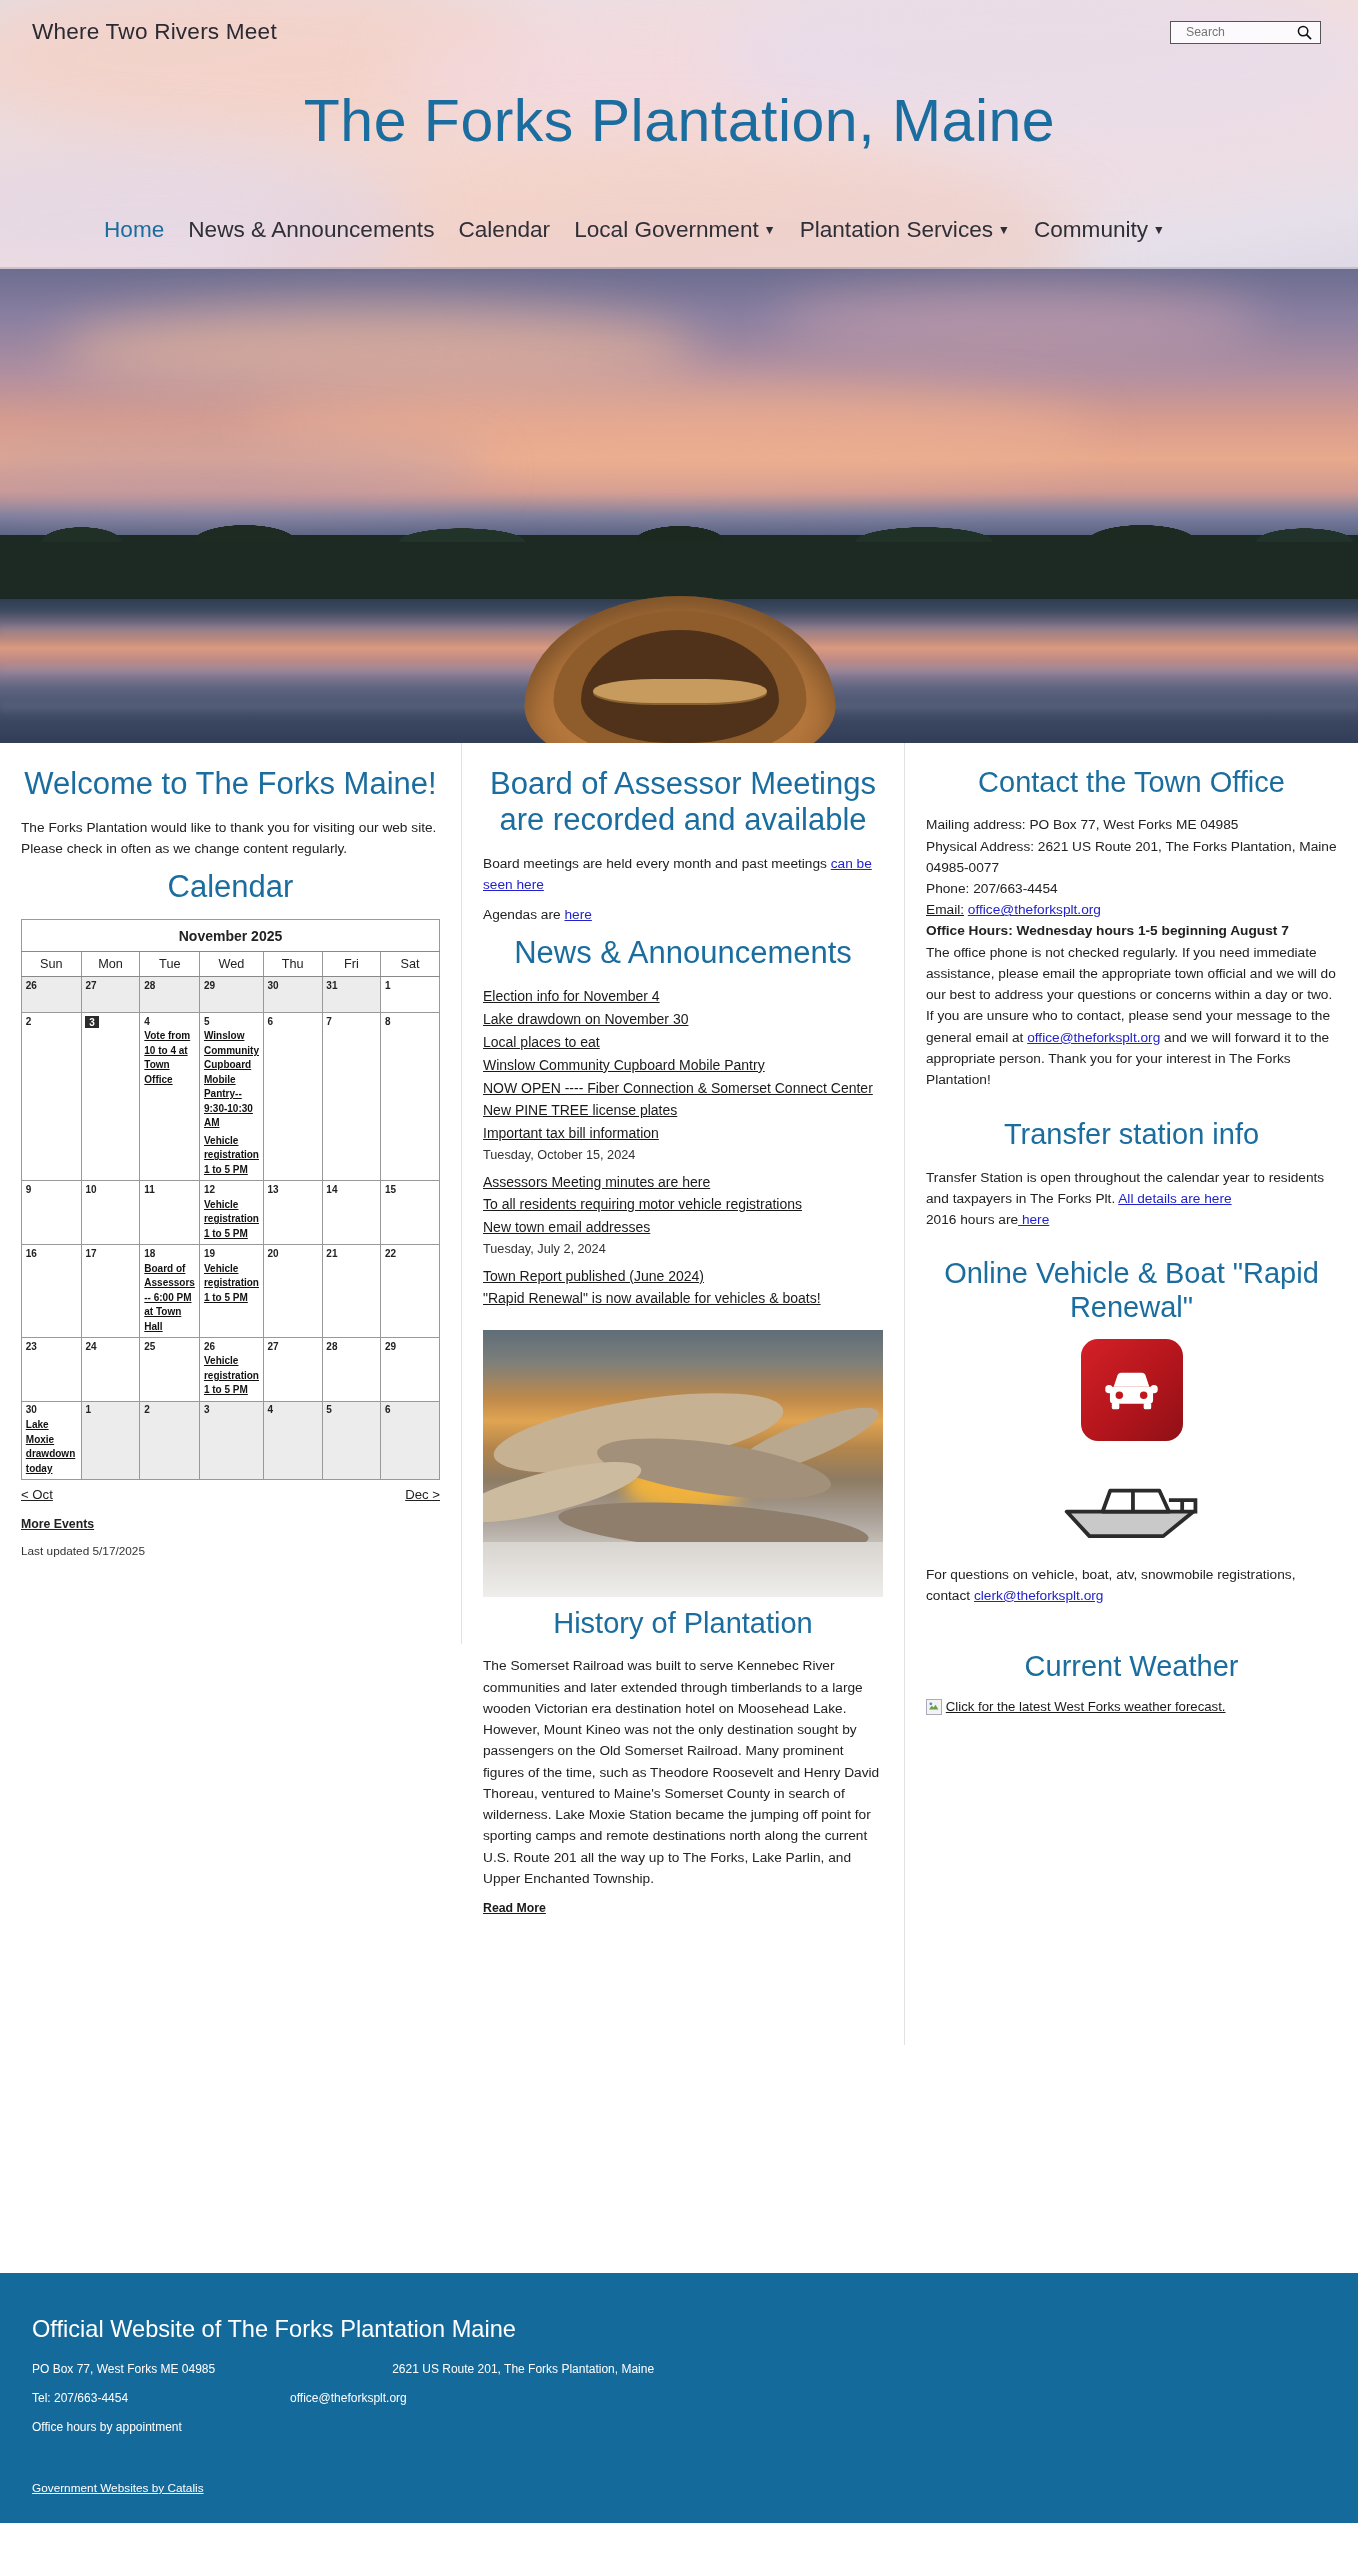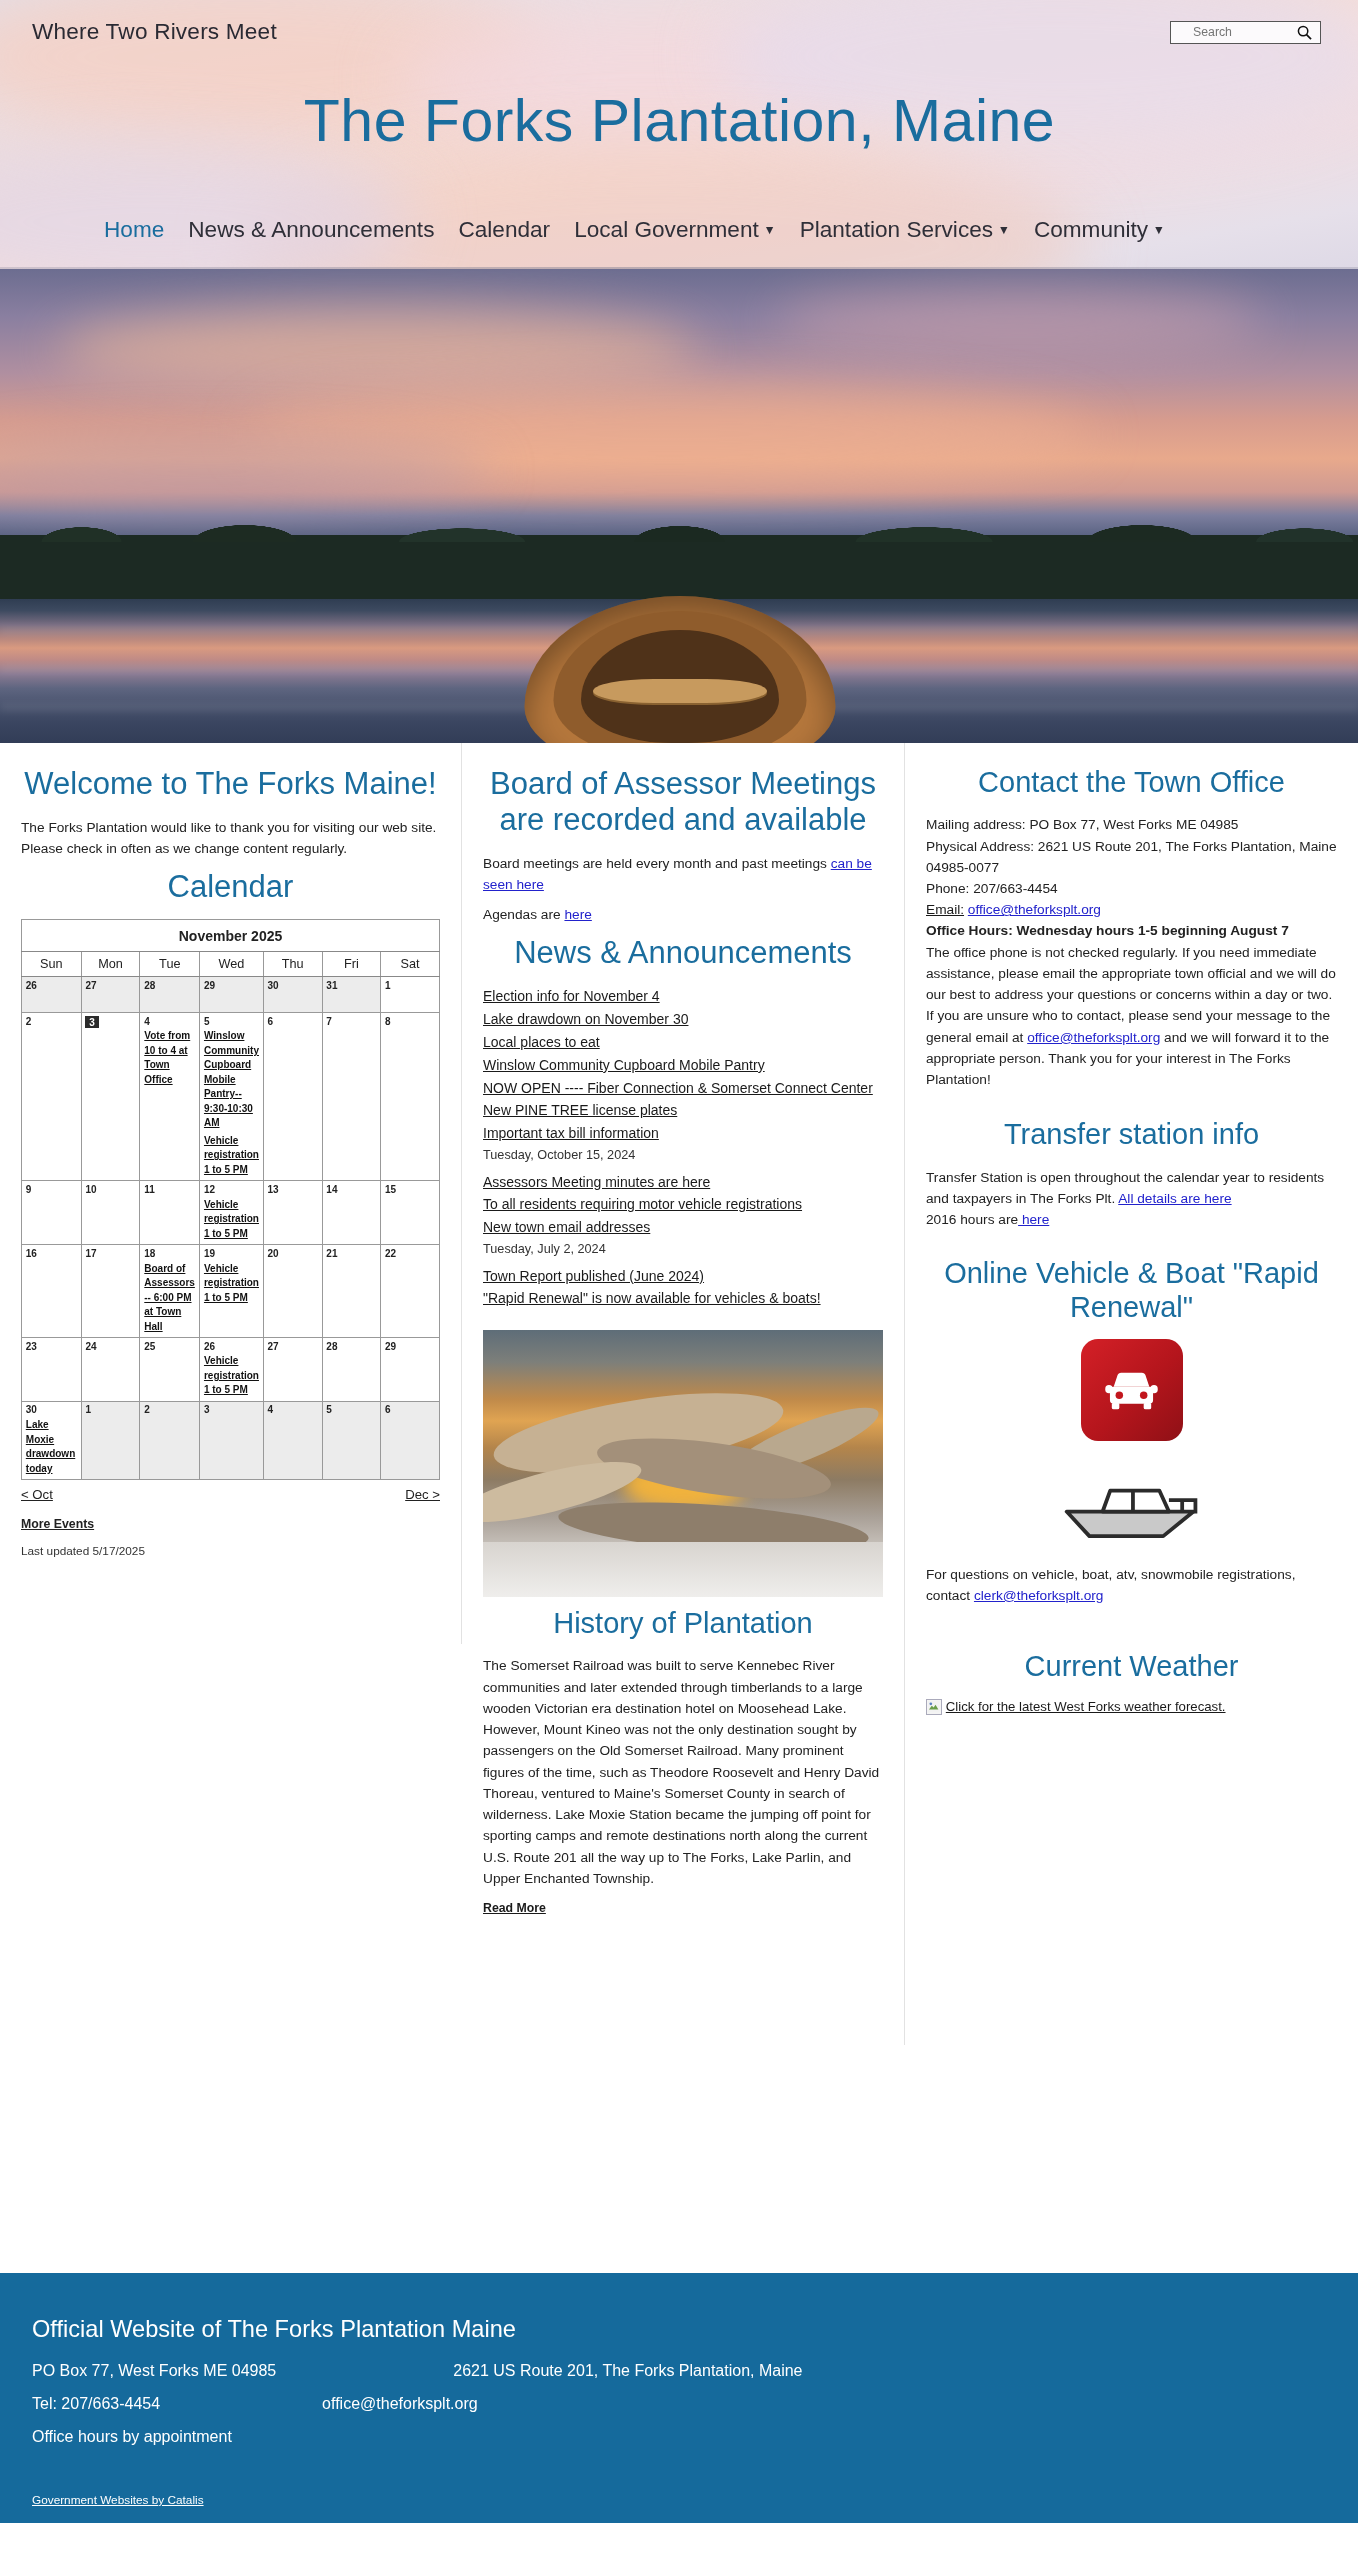--- a/index.html
+++ b/index.html
@@ -26,21 +26,21 @@
     position:absolute; left:32px; top:19px; font-size:22.6px; color:#2a2a33;
     letter-spacing:0.2px;
   }
   .searchbox {
     position:absolute; right:38px; top:21px; width:151px; height:22.6px;
     border:0.9px solid #555; background:rgba(255,255,255,.85);
     display:flex; align-items:center;
   }
   .searchbox input {
     border:0; outline:0; background:transparent; width:123px; height:14px;
-    font-size:12.3px; padding-left:22px; color:#333;
+    font-size:12.3px; padding-left:15px; color:#333;
     font-family:"Liberation Sans", sans-serif;
   }
   .search-icon { width:21px; display:flex; align-items:center; justify-content:center; cursor:pointer;}
   .site-title {
     position:absolute; width:100%; top:87px; text-align:center;
     font-size:59px; color:#1a6d9e; font-weight:400; letter-spacing:0.5px;
   }
   .navbar {
     position:absolute; bottom:26.4px; left:0; width:100%;
     display:flex; align-items:center; padding-left:104px; gap:24px;
@@ -189,21 +189,21 @@
     width:16px; height:16px; border:0.9px solid #aab; background:#f4f4f4;
     display:inline-flex; align-items:center; justify-content:center; flex:0 0 auto;
   }
 
   
   .footer {
     width:1359px; height:250px; background:#156a9c; color:#fff;
     padding:43px 0 0 32px;
   }
   .footer .f-title { font-size:23.6px; margin-bottom:19px; }
-  .footer .f-row { font-size:16px; margin-bottom:15px; display:flex; }
+  .footer .f-row { font-size:12px; margin-bottom:15px; display:flex; }
   .footer .f-gap1 { display:inline-block; width:177px; }
   .footer .f-gap2 { display:inline-block; width:162px; }
   .footer .credit { font-size:11.8px; text-decoration:underline; margin-top:32px; display:inline-block; cursor:pointer; color:#fff;}
 </style>
 </head>
 <body>
 
 <div class="site-header">
   <div class="sky-blob b1"></div>
   <div class="sky-blob b2"></div>

